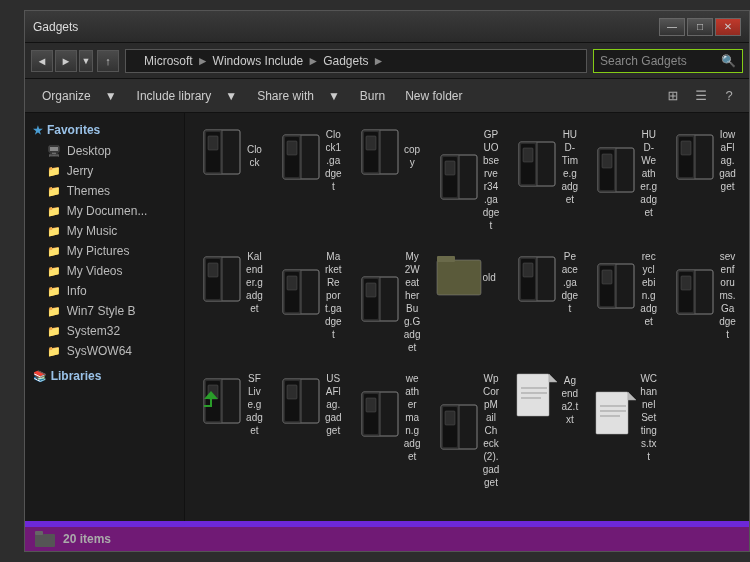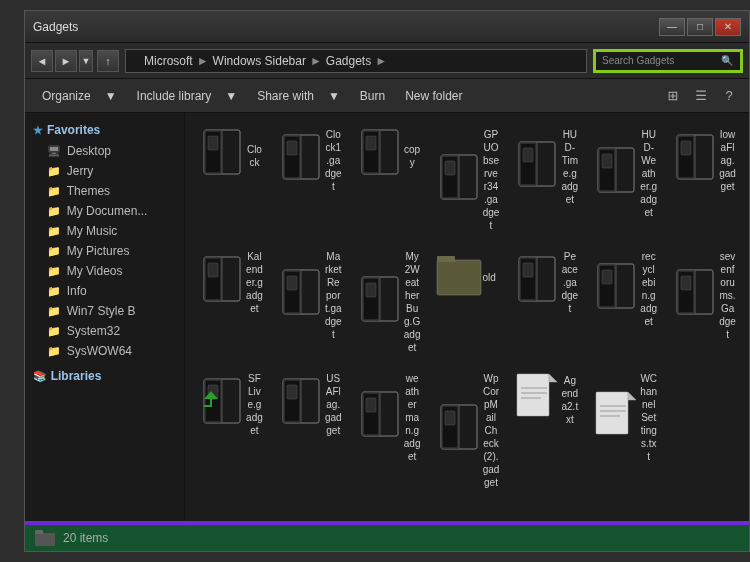--- a/index.html
+++ b/index.html
@@ -104,26 +104,26 @@
       align-items: center;
       padding: 0 18px;
       color: #ccc;
       font-size: 12px;
     }
     .breadcrumb-sep { color: #888; margin: 0 4px; }
     .search-box {
       width: 150px;
       height: 24px;
       background: #1a1a1a;
-      border: 3px solid #84cc16;
+      border: 1px solid #84cc16;
       display: flex;
       align-items: center;
       padding: 0 6px;
       color: #888;
-      font-size: 10px;
+      font-size: 12px;
     }
     
     .toolbar {
       background: #2d2d2d;
       height: 34px;
       display: flex;
       align-items: center;
       padding: 0 8px;
       border-bottom: 1px solid #111;
       gap: 2px;
@@ -228,29 +228,30 @@
     .file-label {
       color: #ccc;
       font-size: 10px;
       text-align: center;
       word-break: break-word;
       line-height: 1.3;
       max-width: 70px;
     }
     
     .status-bar {
-      background: #14532d;
+      background: #701a75;
       height: 30px;
       display: flex;
       align-items: center;
       padding: 0 10px;
-      border-top: 4px solid #6d28d9;
+      border-top: 6px solid #6d28d9;
       color: #aaa;
       font-size: 12px;
       flex-shrink: 0;
+      font-weight: bold;
     }
     .status-icon {
       width: 20px;
       height: 20px;
       margin-right: 8px;
     }
 
     
     ::-webkit-scrollbar { width: 8px; }
     ::-webkit-scrollbar-track { background: #1a1a1a; }
@@ -273,21 +274,21 @@
   <div class="address-bar">
     <div class="nav-btns">
       <div class="nav-btn">◄</div>
       <div class="nav-btn">►</div>
       <div class="nav-btn-split">▼</div>
       <div class="nav-btn" style="margin-left:2px;">↑</div>
     </div>
     <div class="breadcrumb">
       <span>Microsoft</span>
       <span class="breadcrumb-sep">►</span>
-      <span>Windows Sidebar</span>
+      <span>Windows Include</span>
       <span class="breadcrumb-sep">►</span>
       <span>Gadgets</span>
       <span class="breadcrumb-sep">►</span>
     </div>
     <div class="search-box">
       <span style="flex:1;">Search Gadgets</span>
       <span>🔍</span>
     </div>
   </div>
 

